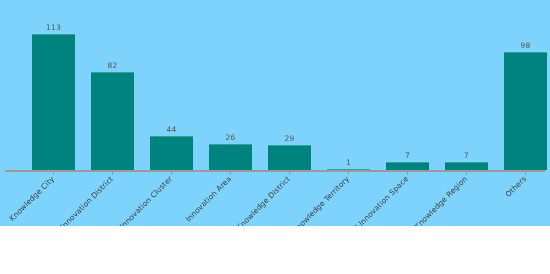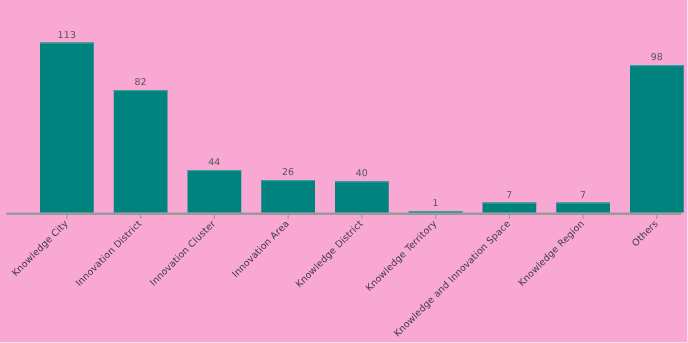--- a/index.html
+++ b/index.html
@@ -7,22 +7,22 @@
     margin: 0;
     padding: 0;
     background: #ffffff;
   }
   body {
     font-family: "DejaVu Sans", sans-serif;
   }
   #chart-root {
     position: relative;
     width: 550px;
-    height: 274px;
-    background: #f9a8d4;
+    height: 226px;
+    background: #7dd3fc;
     overflow: hidden;
   }
   .plot-area {
     position: absolute;
     left: 0;
     top: 0;
     width: 550px;
     height: 274px;
   }
   
@@ -117,21 +117,21 @@
         <div class="bar-group" style="left: 209px;">
           <div class="bar-rect" title="Innovation Area: 22" style="height: 26.4px; background: rgb(0, 130, 127); border-top-color: rgb(51, 160, 157);"></div>
           <div class="bar-value" style="bottom: 132.4px; color: rgb(85, 85, 85);">26</div>
           <div class="tick-mark" style="background: rgb(154, 154, 154);"></div>
           <div class="cat-label" style="color: rgb(61, 61, 61); transform: rotate(-45deg);">
             <span class="cat-label-inner">Innovation Area</span>
           </div>
         </div>
         <div class="bar-group" style="left: 268px;">
           <div class="bar-rect" title="Knowledge District: 21" style="height: 25.2px; background: rgb(0, 130, 127); border-top-color: rgb(51, 160, 157);"></div>
-          <div class="bar-value" style="bottom: 131.2px; color: rgb(85, 85, 85);">40</div>
+          <div class="bar-value" style="bottom: 131.2px; color: rgb(85, 85, 85);">29</div>
           <div class="tick-mark" style="background: rgb(154, 154, 154);"></div>
           <div class="cat-label" style="color: rgb(61, 61, 61); transform: rotate(-45deg);">
             <span class="cat-label-inner">Knowledge District</span>
           </div>
         </div>
         <div class="bar-group" style="left: 327px;">
           <div class="bar-rect" title="Knowledge Territory: 1" style="height: 1.5px; background: rgb(0, 130, 127); border-top-color: rgb(51, 160, 157);"></div>
           <div class="bar-value" style="bottom: 107.5px; color: rgb(85, 85, 85);">1</div>
           <div class="tick-mark" style="background: rgb(154, 154, 154);"></div>
           <div class="cat-label" style="color: rgb(61, 61, 61); transform: rotate(-45deg);">

